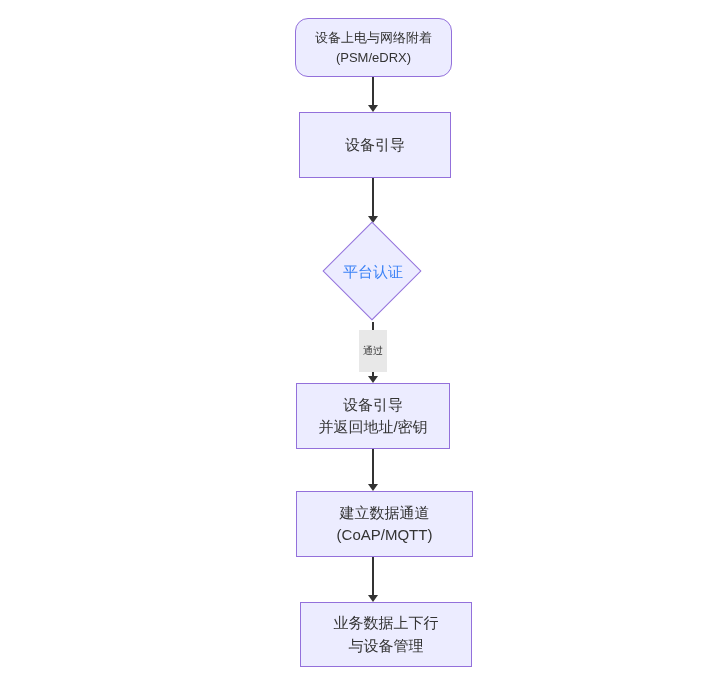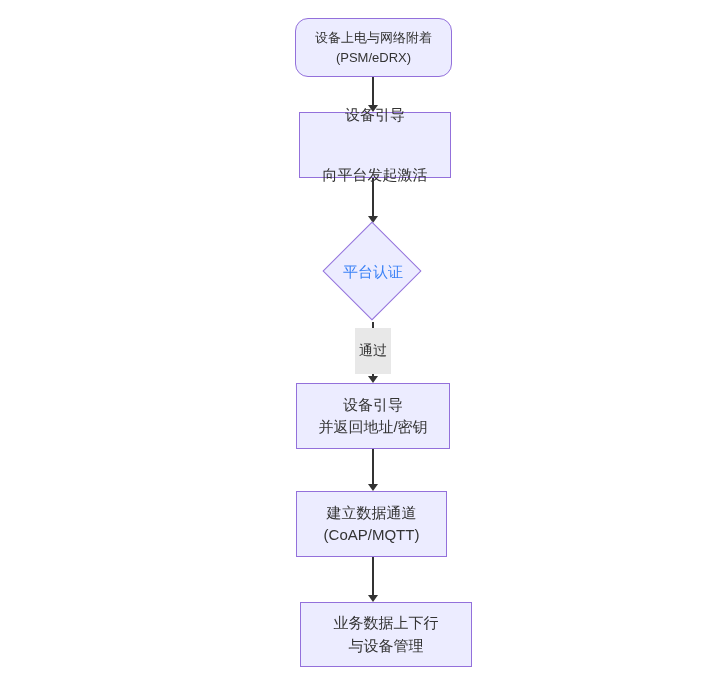--- a/index.html
+++ b/index.html
@@ -68,21 +68,21 @@
     justify-content: center;
     font-size: 15px;
     color: #3b82f6;
   }
   .edge-label {
     position: absolute;
     left: 373px; top: 351px;
     transform: translate(-50%, -50%);
     background: #e8e8e8;
     padding: 14px 4px;
-    font-size: 14px;
+    font-size: 10px;
     color: #333333;
     white-space: nowrap;
   }
 </style>
 </head>
 <body>
 
 <div class="canvas">
 
   <div class="node small" style="left:295px; top:18px; width:157px; height:59px;border-radius:13px;">
@@ -90,21 +90,20 @@
     <span>(PSM/eDRX)</span>
   </div>
 
   <div class="edge" style="left:373px; top:77px; height:35px;">
     <div class="edge-line"></div>
     <div class="edge-head"></div>
   </div>
 
   <div class="node" style="left:299px; top:112px; width:152px; height:66px;gap:37px;">
     <span>设备引导</span>
-    <span>向平台发起激活</span>
   </div>
 
   <div class="edge" style="left:373px; top:178px; height:45px;">
     <div class="edge-line"></div>
     <div class="edge-head"></div>
   </div>
 
   <div class="diamond-wrap">
     <div class="diamond-shape"></div>
     <div class="diamond-label">平台认证</div>
@@ -119,21 +118,21 @@
   <div class="node" style="left:296px; top:383px; width:154px; height:66px;">
     <span>设备引导</span>
     <span>并返回地址/密钥</span>
   </div>
 
   <div class="edge" style="left:373px; top:449px; height:42px;">
     <div class="edge-line"></div>
     <div class="edge-head"></div>
   </div>
 
-  <div class="node" style="left:296px; top:491px; width:151px; height:66px;">
+  <div class="node" style="left:296px; top:491px; width:177px; height:66px;">
     <span>建立数据通道</span>
     <span>(CoAP/MQTT)</span>
   </div>
 
   <div class="edge" style="left:373px; top:557px; height:45px;">
     <div class="edge-line"></div>
     <div class="edge-head"></div>
   </div>
 
   <div class="node" style="left:300px; top:602px; width:172px; height:65px;">

